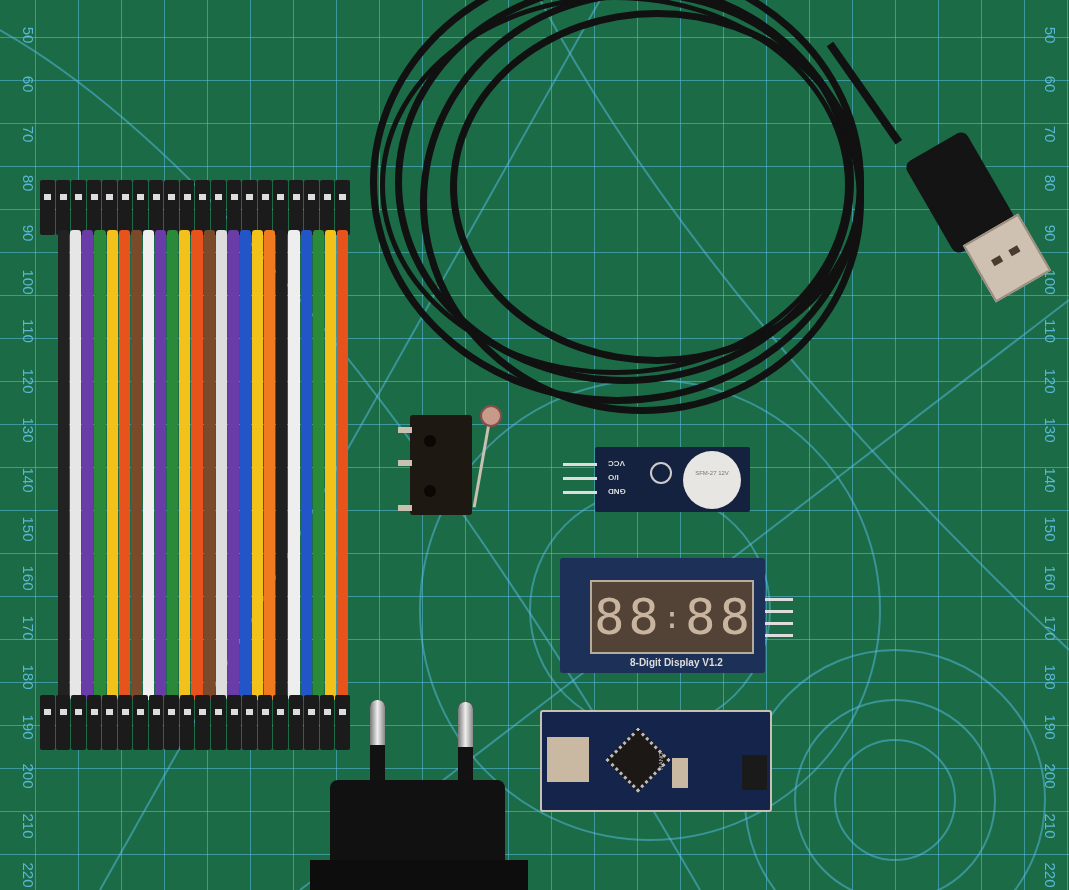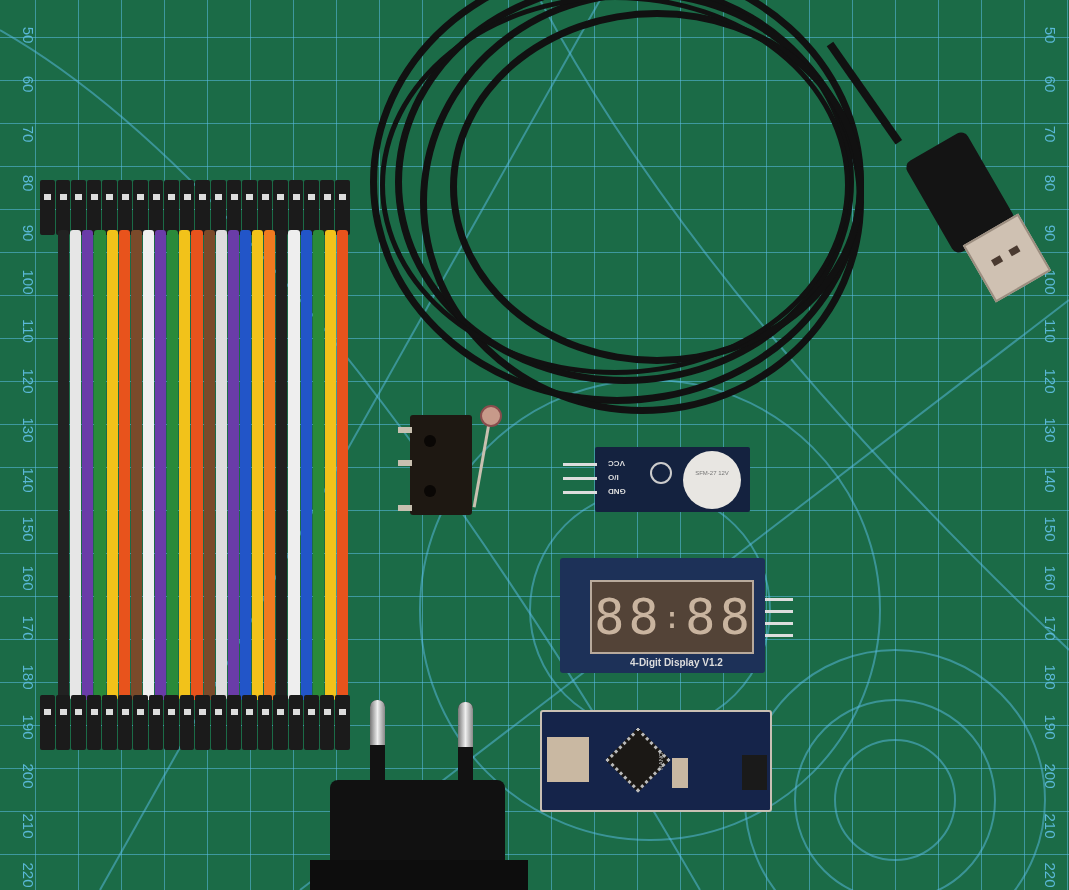--- a/index.html
+++ b/index.html
@@ -243,21 +243,21 @@
 </div>
 
 <div class="display">
   <div class="screen">
     <span class="digit">8</span>
     <span class="digit">8</span>
     <span class="digit" style="font-size:30px">:</span>
     <span class="digit">8</span>
     <span class="digit">8</span>
   </div>
-  <div class="label">4-Digit Display  V1.2</div>
+  <div class="label">8-Digit Display  V1.2</div>
   <div class="hpin" style="top:40px"></div>
   <div class="hpin" style="top:52px"></div>
   <div class="hpin" style="top:64px"></div>
   <div class="hpin" style="top:76px"></div>
 </div>
 
 <div class="nano">
   <div class="usb"></div>
   <div class="chip"></div>
   <div class="lbl">NANO</div>

